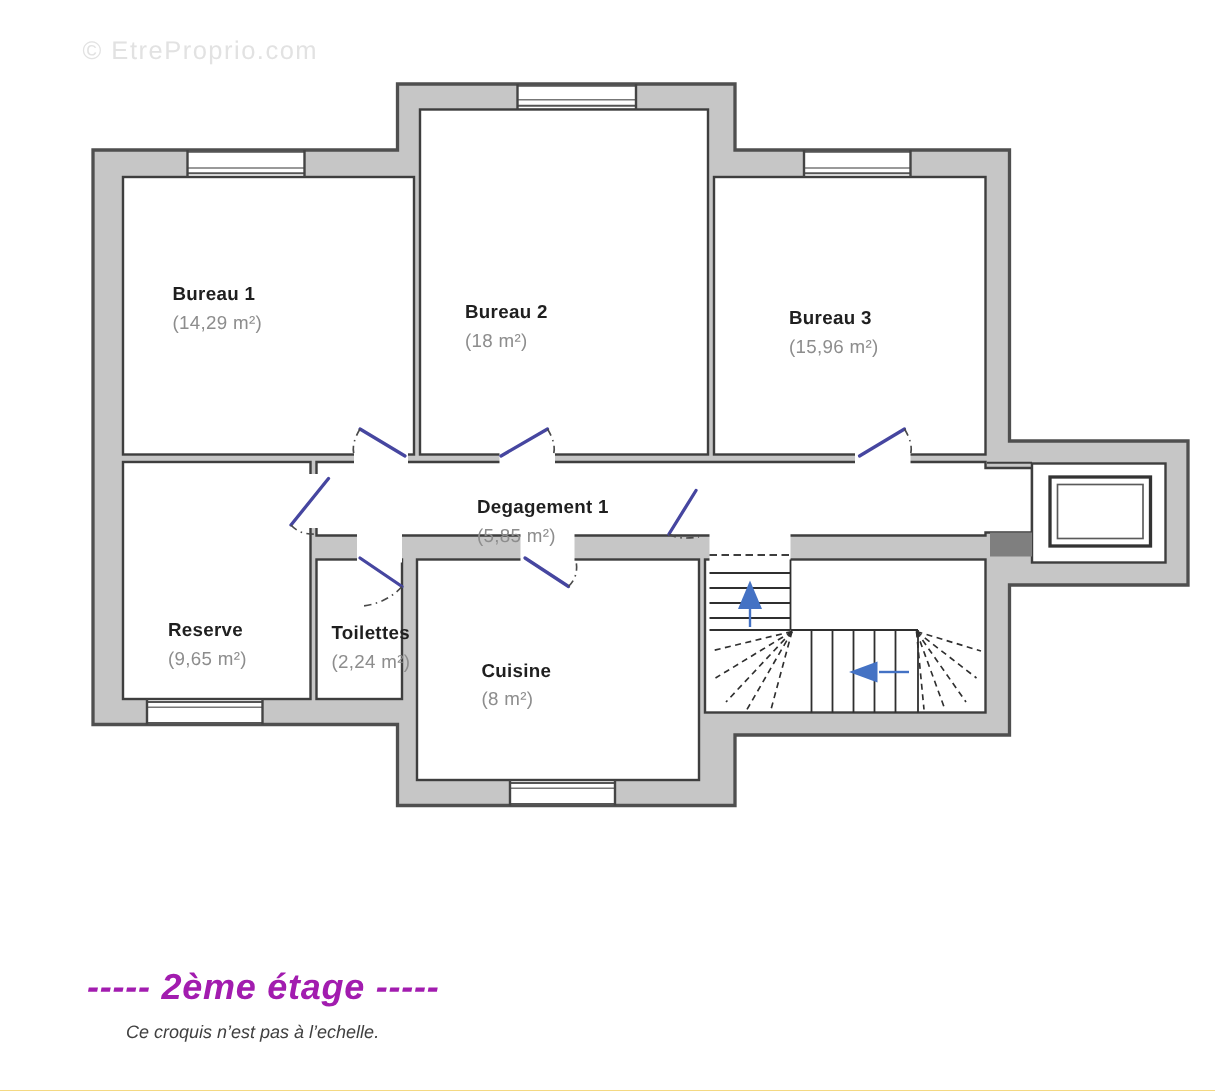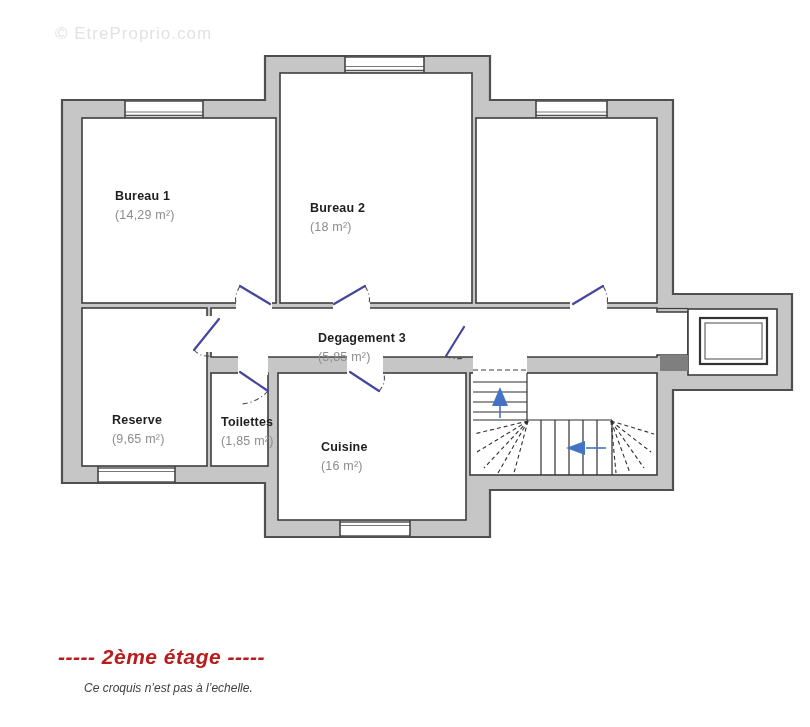--- a/index.html
+++ b/index.html
@@ -16,22 +16,22 @@
   .watermark{
     position:absolute;left:55px;top:24px;
     font-size:17px;color:#e2e2e2;letter-spacing:1px;
     user-select:none;
   }
   .room-label{position:absolute;line-height:19px;white-space:nowrap;}
   .room-name{font-size:12.5px;font-weight:bold;color:#1f1f1f;letter-spacing:.2px;}
   .room-area{font-size:12.5px;color:#8d8d8d;letter-spacing:.2px;}
   .floor-title{
     position:absolute;left:58px;top:645px;
-    font-size:21px;font-weight:bold;font-style:italic;
-    color:#b91c1c;letter-spacing:.5px;white-space:nowrap;
+    font-size:24px;font-weight:bold;font-style:italic;
+    color:#a21caf;letter-spacing:.5px;white-space:nowrap;
   }
   .floor-note{
     position:absolute;left:84px;top:681px;
     font-size:12px;font-style:italic;color:#404040;white-space:nowrap;
   }
 </style>
 </head>
 <body>
 
 <div class="page">
@@ -174,33 +174,37 @@
     </svg>
 
     <div class="room-label" style="left:115px;top:187px">
       <div class="room-name">Bureau 1</div>
       <div class="room-area">(14,29 m²)</div>
     </div>
     <div class="room-label" style="left:310px;top:199px">
       <div class="room-name">Bureau 2</div>
       <div class="room-area">(18 m²)</div>
     </div>
+    <div class="room-label" style="left:526px;top:203px">
+      <div class="room-name">Bureau 3</div>
+      <div class="room-area">(15,96 m²)</div>
+    </div>
     <div class="room-label" style="left:318px;top:329px">
-      <div class="room-name">Degagement 3</div>
+      <div class="room-name">Degagement 1</div>
       <div class="room-area">(5,85 m²)</div>
     </div>
     <div class="room-label" style="left:112px;top:411px">
       <div class="room-name">Reserve</div>
       <div class="room-area">(9,65 m²)</div>
     </div>
     <div class="room-label" style="left:221px;top:413px">
       <div class="room-name">Toilettes</div>
-      <div class="room-area">(1,85 m²)</div>
+      <div class="room-area">(2,24 m²)</div>
     </div>
     <div class="room-label" style="left:321px;top:438px">
       <div class="room-name">Cuisine</div>
-      <div class="room-area">(16 m²)</div>
+      <div class="room-area">(8 m²)</div>
     </div>
   </div>
 
   <div class="floor-title">-----  2ème étage  -----</div>
   <div class="floor-note">Ce croquis n’est pas à l’echelle.</div>
 </div>
 
 </body></html>

